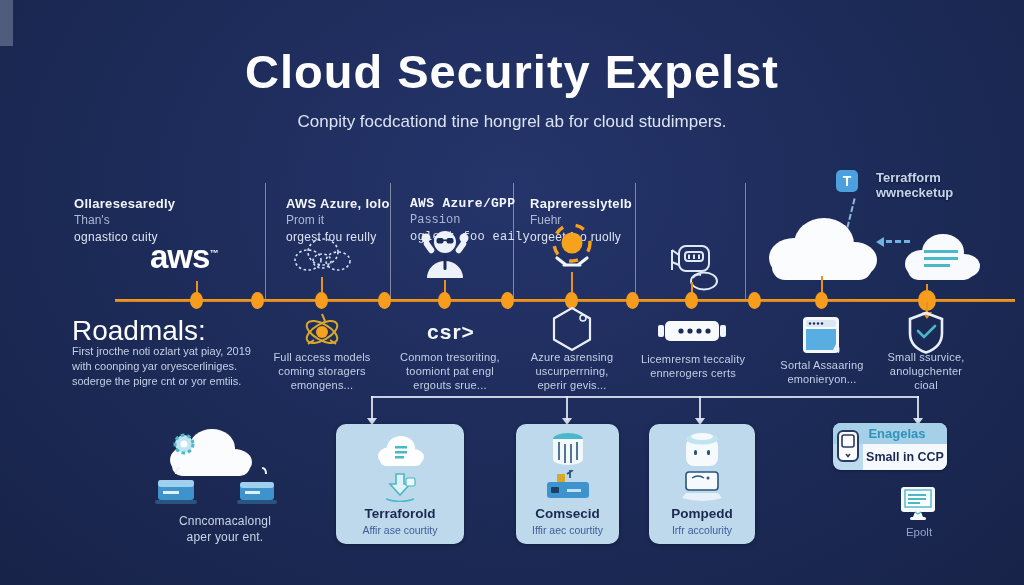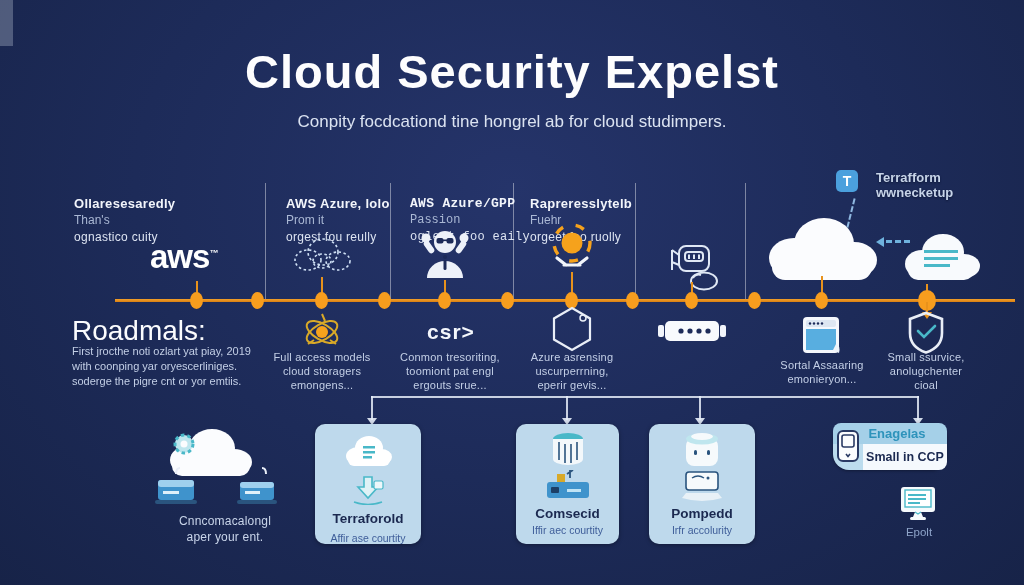--- a/index.html
+++ b/index.html
@@ -29,21 +29,21 @@
   .csr{width:90px;text-align:center;font-size:21px;font-weight:bold;color:#f4f7fc;letter-spacing:1px;}
   .rm-h{font-size:28px;font-weight:normal;color:#fbfcfe;}
   .rm-p{font-size:11px;line-height:15px;color:#c3cfe6;}
   .hline{height:2px;background:rgba(230,237,248,.85);}
   .vline{width:2px;background:rgba(230,237,248,.85);}
   .arrow-down{width:0;height:0;border-left:5px solid transparent;border-right:5px solid transparent;border-top:7px solid rgba(230,237,248,.9);}
   .arrow-down-orange{width:0;height:0;border-left:5px solid transparent;border-right:5px solid transparent;border-top:7px solid #e8921c;}
   .card{top:424px;height:120px;background:#bed9ec;border-radius:10px;display:flex;flex-direction:column;align-items:center;box-shadow:0 1px 4px rgba(0,0,10,.35);}
   .card-title{font-size:13.5px;font-weight:bold;color:#1b2950;margin-top:4px;}
   .card-sub{font-size:10.5px;color:#3e5d99;margin-top:3px;}
-  .badge{left:833px;top:423px;width:114px;height:47px;background:#bcdcee;border-radius:16px;overflow:visible;box-shadow:0 1px 3px rgba(0,0,10,.35);}
+  .badge{left:833px;top:423px;width:114px;height:47px;background:#bcdcee;border-radius:8px;overflow:visible;box-shadow:0 1px 3px rgba(0,0,10,.35);}
   .badge-header{position:absolute;left:0;top:0;width:114px;height:21px;background:#a5d0e8;border-radius:8px 8px 0 0;
                 color:#2e93bb;font-weight:bold;font-size:13px;text-align:center;line-height:21px;padding-left:14px;box-sizing:border-box;}
   .badge-body{position:absolute;left:30px;top:21px;width:84px;height:26px;background:#f5f9fd;border-radius:0 0 8px 0;
               color:#1b2950;font-weight:bold;font-size:12.5px;text-align:center;line-height:26px;}
   .caption{width:160px;text-align:center;font-size:12px;line-height:16px;color:#c9d5ea;letter-spacing:.2px;}
   .monitor-label{width:80px;text-align:center;font-size:11.5px;color:#8ea4c9;}
   .dash-arrow{border-top:3px dashed #6fb3de;}
   .arrow-left{width:0;height:0;border-top:5px solid transparent;border-bottom:5px solid transparent;border-right:8px solid #6fb3de;}
   .corner-mark{left:0;top:0;width:13px;height:46px;background:rgba(205,214,230,.30);}
 </style>
@@ -234,32 +234,36 @@
     <rect x="7" y="15" width="30" height="21" fill="#58aee0"></rect>
     <path d="M37,30 q5,2 3,9 l-6,-3 z" fill="#eef4fa"></path>
   </svg>
   <svg class="abs" style="left:906px;top:310px;" width="40" height="44" viewBox="0 0 40 44">
     <path d="M20,3 L36,9 V23 C36,33 29,39.5 20,42.5 C11,39.5 4,33 4,23 V9 Z" fill="none" stroke="#e9eef7" stroke-width="2.6"></path>
     <path d="M12,21 l6,6 l11,-11" fill="none" stroke="#49b8c8" stroke-width="2.6" stroke-linecap="round"></path>
   </svg>
 
   <div class="abs mst" style="left:256px;top:350px;">
     <div>Full access models</div>
-    <div>cloud storagers</div>
+    <div>coming storagers</div>
     <div>emongens...</div>
   </div>
   <div class="abs mst" style="left:384px;top:350px;">
     <div>Conmon tresoriting,</div>
     <div>toomiont pat engl</div>
     <div>ergouts srue...</div>
   </div>
   <div class="abs mst" style="left:506px;top:350px;">
     <div>Azure asrensing</div>
     <div>uscurperrning,</div>
     <div>eperir gevis...</div>
+  </div>
+  <div class="abs mst" style="left:627px;top:352px;">
+    <div>Licemrersm teccality</div>
+    <div>ennerogers certs</div>
   </div>
   <div class="abs mst" style="left:756px;top:358px;">
     <div>Sortal Assaaring</div>
     <div>emonieryon...</div>
   </div>
   <div class="abs mst" style="left:860px;top:350px;">
     <div>Small ssurvice,</div>
     <div>anolugchenter</div>
     <div>cioal</div>
   </div>
@@ -297,21 +301,21 @@
       <rect x="90" y="22" width="34" height="6" rx="3" fill="#9fd0ee"></rect>
       <rect x="95" y="31" width="15" height="3" fill="#dff0fa"></rect>
       <rect x="87" y="40" width="40" height="4" rx="2" fill="#2a547e"></rect>
     </g>
   </svg>
   <div class="abs caption" style="left:145px;top:513px;">
     <div>Cnncomacalongl</div>
     <div>aper your ent.</div>
   </div>
 
-  <div class="abs card" style="left:315px;width:106px;justify-content:space-between;">
+  <div class="abs card" style="left:336px;width:128px;">
     <svg width="52" height="38" viewBox="0 0 52 38" style="margin-top:8px;">
       <g fill="#ffffff">
         <ellipse cx="16" cy="24" rx="12" ry="9"></ellipse>
         <ellipse cx="27" cy="16" rx="14" ry="12"></ellipse>
         <ellipse cx="39" cy="25" rx="11" ry="8"></ellipse>
         <rect x="6" y="22" width="42" height="12" rx="6"></rect>
       </g>
       <g fill="#49b8c8">
           <rect x="21" y="14" width="12" height="2.5"></rect>
           <rect x="21" y="19" width="12" height="2.5"></rect>

